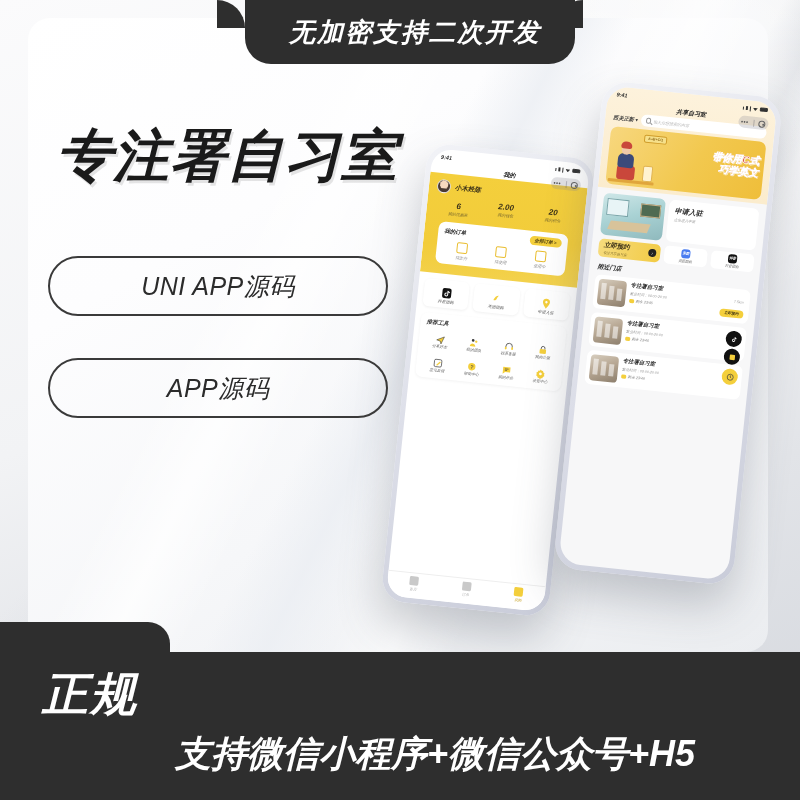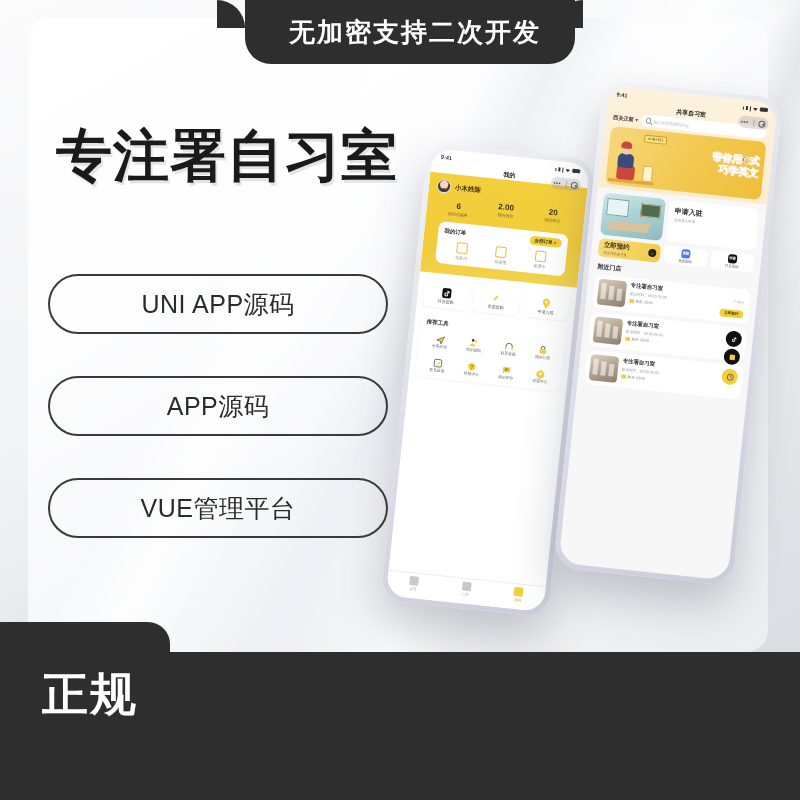--- a/index.html
+++ b/index.html
@@ -5,20 +5,21 @@
   * { box-sizing: border-box; margin: 0; padding: 0; }
   html, body {
     width: 800px; height: 800px;
     font-family: "Liberation Sans", "DejaVu Sans", sans-serif;
     overflow: hidden;
   }
   #poster {
     position: relative;
     width: 800px; height: 800px;
     background: #2e2e2e;
+    font-style: italic;
   }
 
   
   .bg-photo {
     position: absolute; left: 0; top: 0; width: 800px; height: 800px;
     background:
       linear-gradient(118deg, rgba(255,255,255,0) 38%, rgba(255,255,255,.55) 44%, rgba(255,255,255,0) 49%),
       linear-gradient(118deg, rgba(255,255,255,0) 54%, rgba(255,255,255,.40) 58%, rgba(255,255,255,0) 62%),
       linear-gradient(118deg, rgba(170,175,185,0) 64%, rgba(170,175,185,.30) 68%, rgba(255,255,255,0) 72%),
       linear-gradient(160deg, #fbfbfc 0%, #f2f3f5 42%, #e2e4e8 68%, #d4d7dd 100%);
@@ -80,21 +81,21 @@
   .headline {
     position: absolute; left: 56px; top: 128px;
     font-size: 56px; font-weight: 900; color: #1a1a1a;
     letter-spacing: 1px; line-height: 1;
     white-space: nowrap;
     text-shadow: 2px 3px 0 rgba(0,0,0,.10);
     z-index: 6;
   }
 
   
-  .pills { position:absolute; left:48px; top:274px; z-index:6; }
+  .pills { position:absolute; left:48px; top:256px; z-index:6; }
   .pill {
     width: 340px; height: 60px;
     border: 2px solid #3a3a3a;
     border-radius: 34px;
     display:flex; align-items:center; justify-content:center;
     margin-bottom: 42px;
     background: transparent;
   }
   .pill span { font-size: 25px; color:#2b2b2b; letter-spacing:.5px; }
 
@@ -368,23 +369,20 @@
 
   <div class="headline">专注署自习室</div>
 
   <div class="pills">
     <div class="pill">
       <span>UNI APP源码</span>
     </div>
     <div class="pill">
       <span>APP源码</span>
     </div>
-    <div class="pill">
-      <span>VUE管理平台</span>
-    </div>
   </div>
 
   <div class="phone" id="phoneA">
     <div class="screen">
 
       <div class="statusbar">
         <span>9:41</span>
         <span class="sb-icons">
           <i class="bar1"></i>
           <i class="bar2"></i>
@@ -706,15 +704,16 @@
 
       </div>
     </div>
   </div>
 
   <div class="bottom-bar">
     <div class="bb-step"></div>
     <div class="bb-left">
       <div>正规</div>
     </div>
+    <div class="bb-right">支持微信小程序+微信公众号+H5</div>
   </div>
 
 </div>
 
 </body></html>

